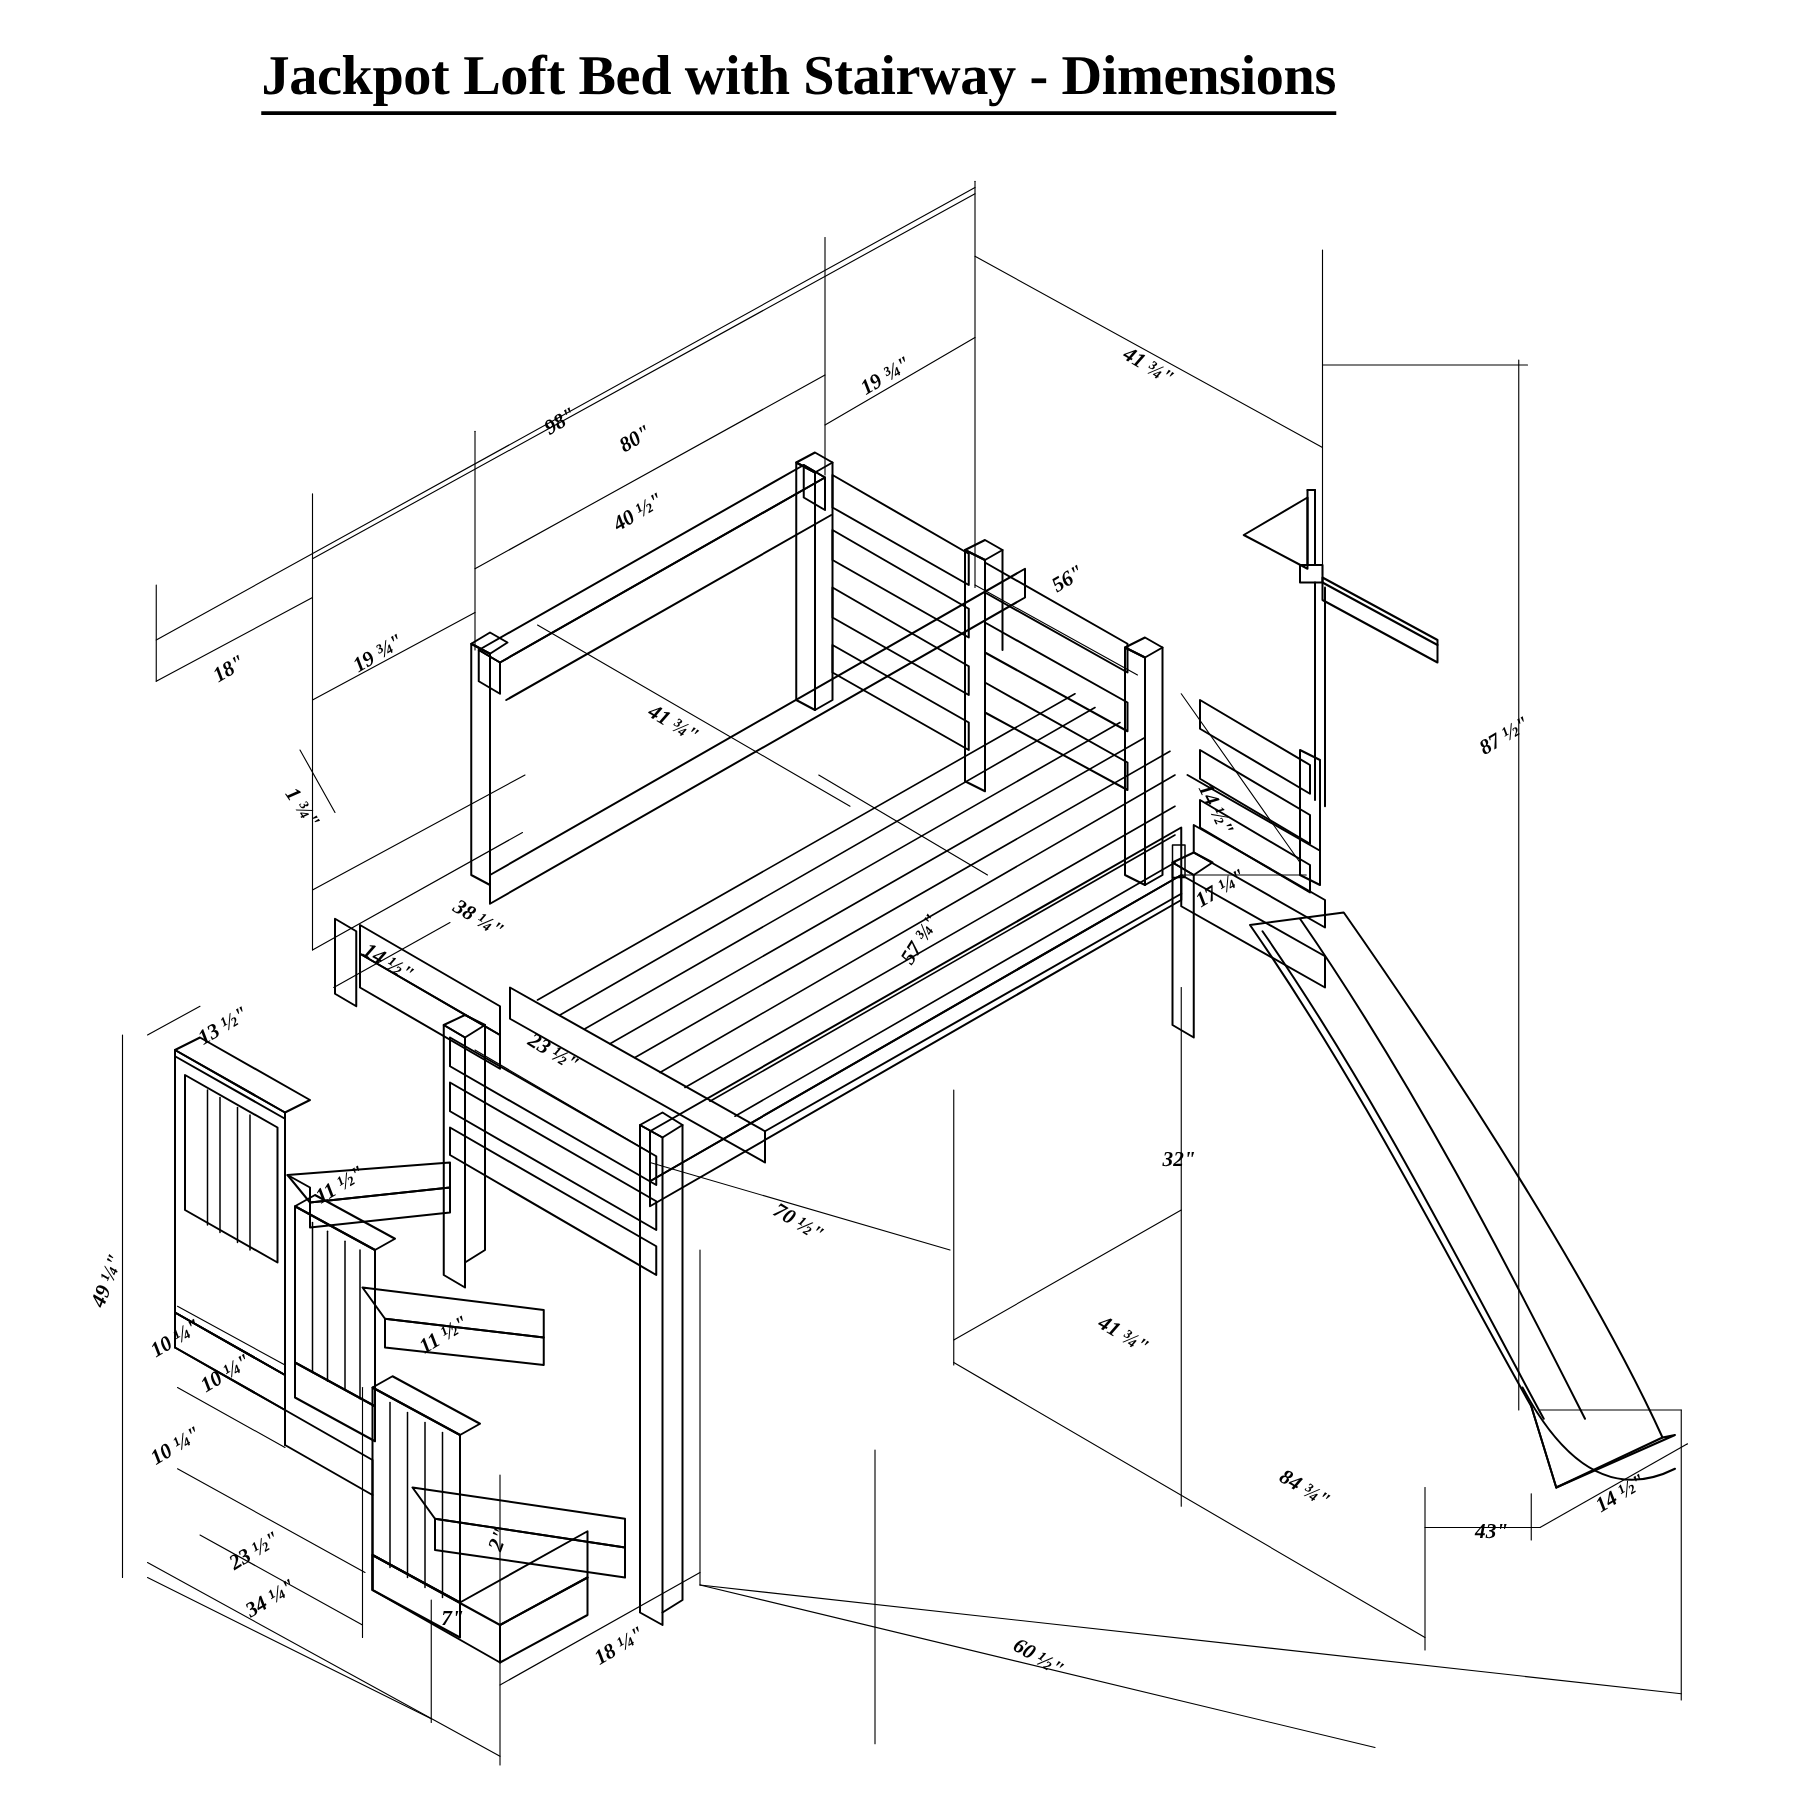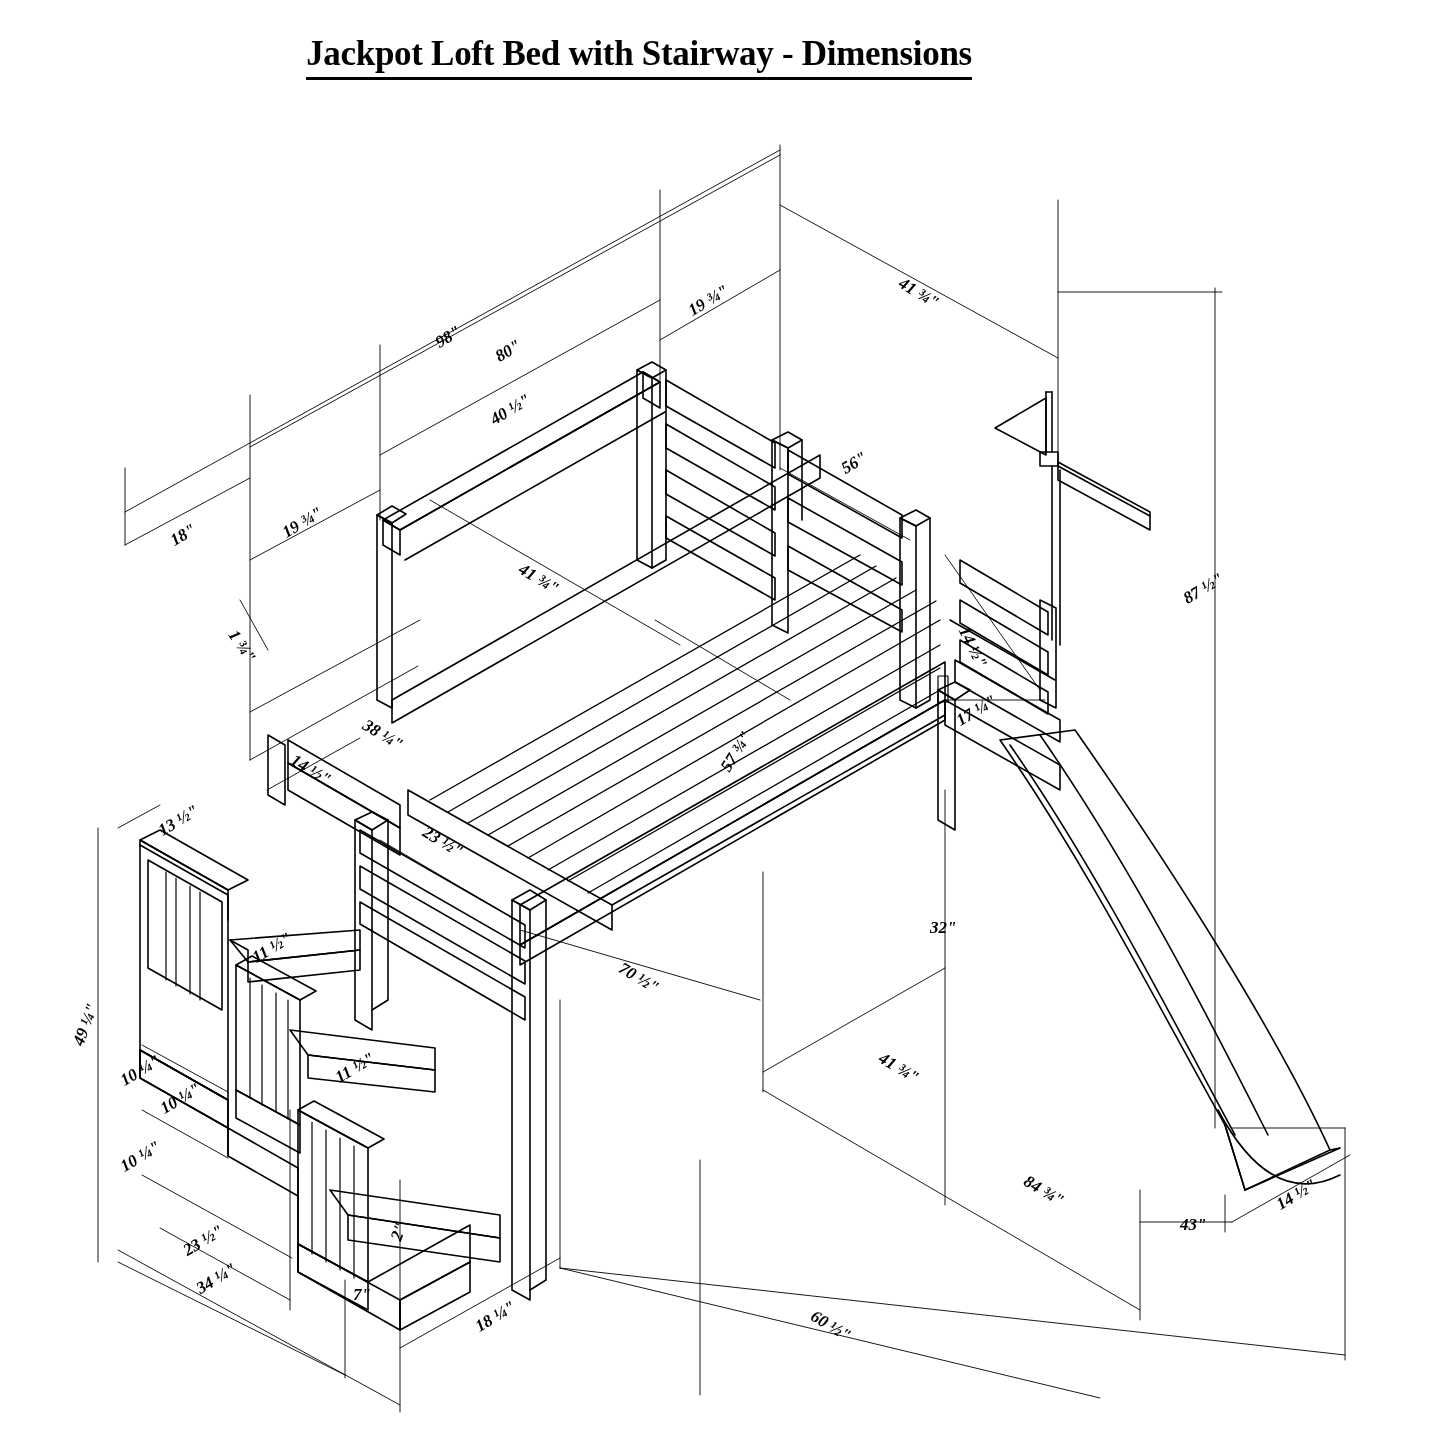--- a/index.html
+++ b/index.html
@@ -16,21 +16,21 @@
     font-family: "Liberation Serif", serif;
   }
   #title {
     position: absolute;
     top: 34px;
     left: 0;
     width: 1278px;
     text-align: center;
     font-family: "Liberation Serif", serif;
     font-weight: bold;
-    font-size: 35px;
+    font-size: 45px;
     letter-spacing: -0.3px;
     color: #000;
     white-space: nowrap;
   }
   #title span.u {
     border-bottom: 3px solid #000;
     padding-bottom: 4px;
   }
   #drawing {
     position: absolute;

